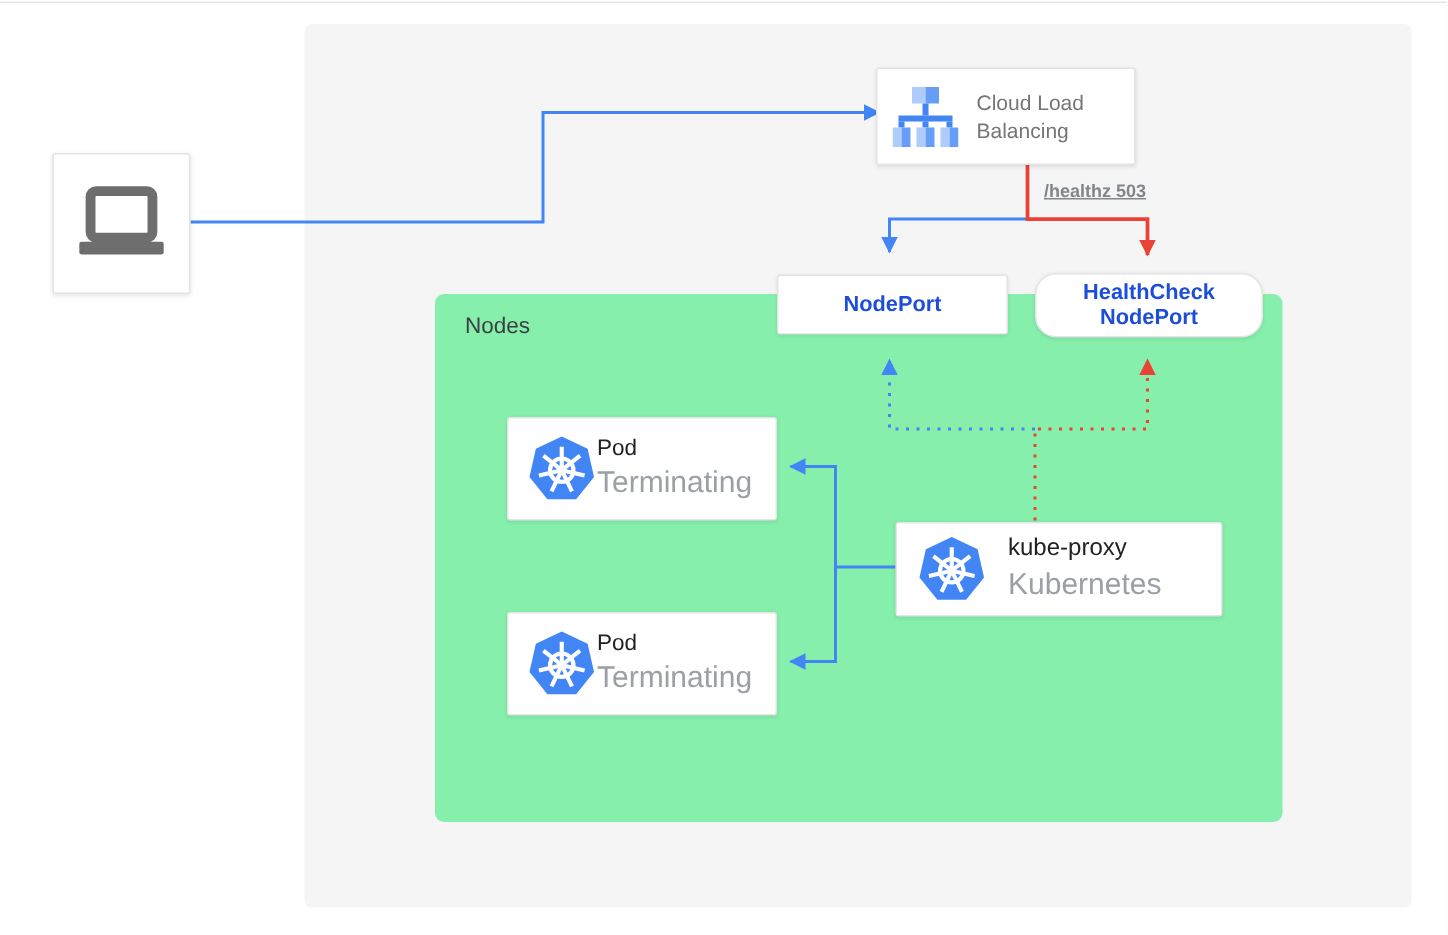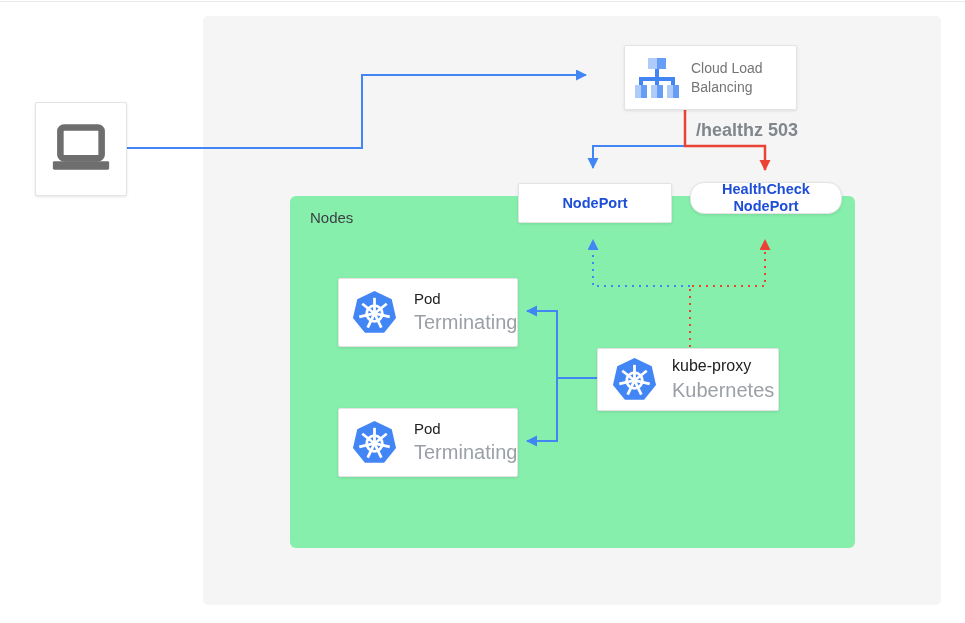--- a/index.html
+++ b/index.html
@@ -5,30 +5,30 @@
   html,body{margin:0;padding:0;background:#fff;}
   .canvas{position:relative;width:965px;height:623px;background:#ffffff;overflow:hidden;
           font-family:"Liberation Sans", sans-serif;}
   .topline{position:absolute;left:0;top:1px;width:100%;height:1px;background:#e7e8ea;}
   .panel{position:absolute;left:203px;top:16px;width:738px;height:589px;background:#f5f5f6;border-radius:5px;}
   .nodes{position:absolute;left:290px;top:196px;width:565px;height:352px;background:#86efac;border-radius:6px;}
   .nodes-label{position:absolute;left:20px;top:13px;font-size:15px;color:#3c4043;}
   .card{position:absolute;background:#fff;border:1px solid #e4e4e4;border-radius:2px;
         box-shadow:0 1px 3px rgba(0,0,0,0.10);display:flex;align-items:center;box-sizing:border-box;}
   .laptop-box{left:35px;top:102px;width:92px;height:94px;justify-content:center;}
-  .clb-box{left:624px;top:45px;width:173px;height:65px;padding:0 10px;gap:12px;}
+  .clb-box{left:584px;top:45px;width:173px;height:65px;padding:0 10px;gap:12px;}
   .clb-label{font-size:14px;line-height:1.35;color:#757575;width:88px;}
-  .healthz{position:absolute;left:696px;top:120px;font-size:18px;font-weight:bold;color:#80868b;}
+  .healthz{position:absolute;left:696px;top:120px;font-size:12px;font-weight:bold;color:#80868b;text-decoration:underline;}
   .nodeport-box{left:518px;top:183px;width:154px;height:40px;justify-content:center;}
-  .hc-box{left:690px;top:182px;width:152px;height:32px;justify-content:center;text-align:center;border-radius:14px;}
+  .hc-box{left:690px;top:182px;width:152px;height:43px;justify-content:center;text-align:center;border-radius:14px;}
   .port-label{font-size:14.5px;font-weight:bold;color:#1d4ed8;line-height:1.15;}
   .hc-box .port-label{width:110px;}
-  .pod-box{left:338px;width:180px;height:69px;padding:16px 12px;gap:16px;}
+  .pod-box{left:338px;width:180px;height:69px;padding:16px 12px;}
   .pod1{top:278px;} .pod2{top:408px;}
-  .kp-box{left:597px;top:348px;width:182px;height:63px;padding:0 13px;gap:14px;}
+  .kp-box{left:597px;top:348px;width:218px;height:63px;padding:0 13px;gap:14px;}
   .stack{display:flex;flex-direction:column;line-height:1.35;}
   .t-main{font-size:15px;color:#212121;}
   .t-sub{font-size:20px;color:#9aa0a6;}
   .kp-box .t-main{font-size:16px;}
   .icon{flex:none;display:flex;align-items:center;justify-content:center;}
   svg.overlay{position:absolute;left:0;top:0;pointer-events:none;}
   .lbl{user-select:none;}
 </style>
 </head>
 <body>

